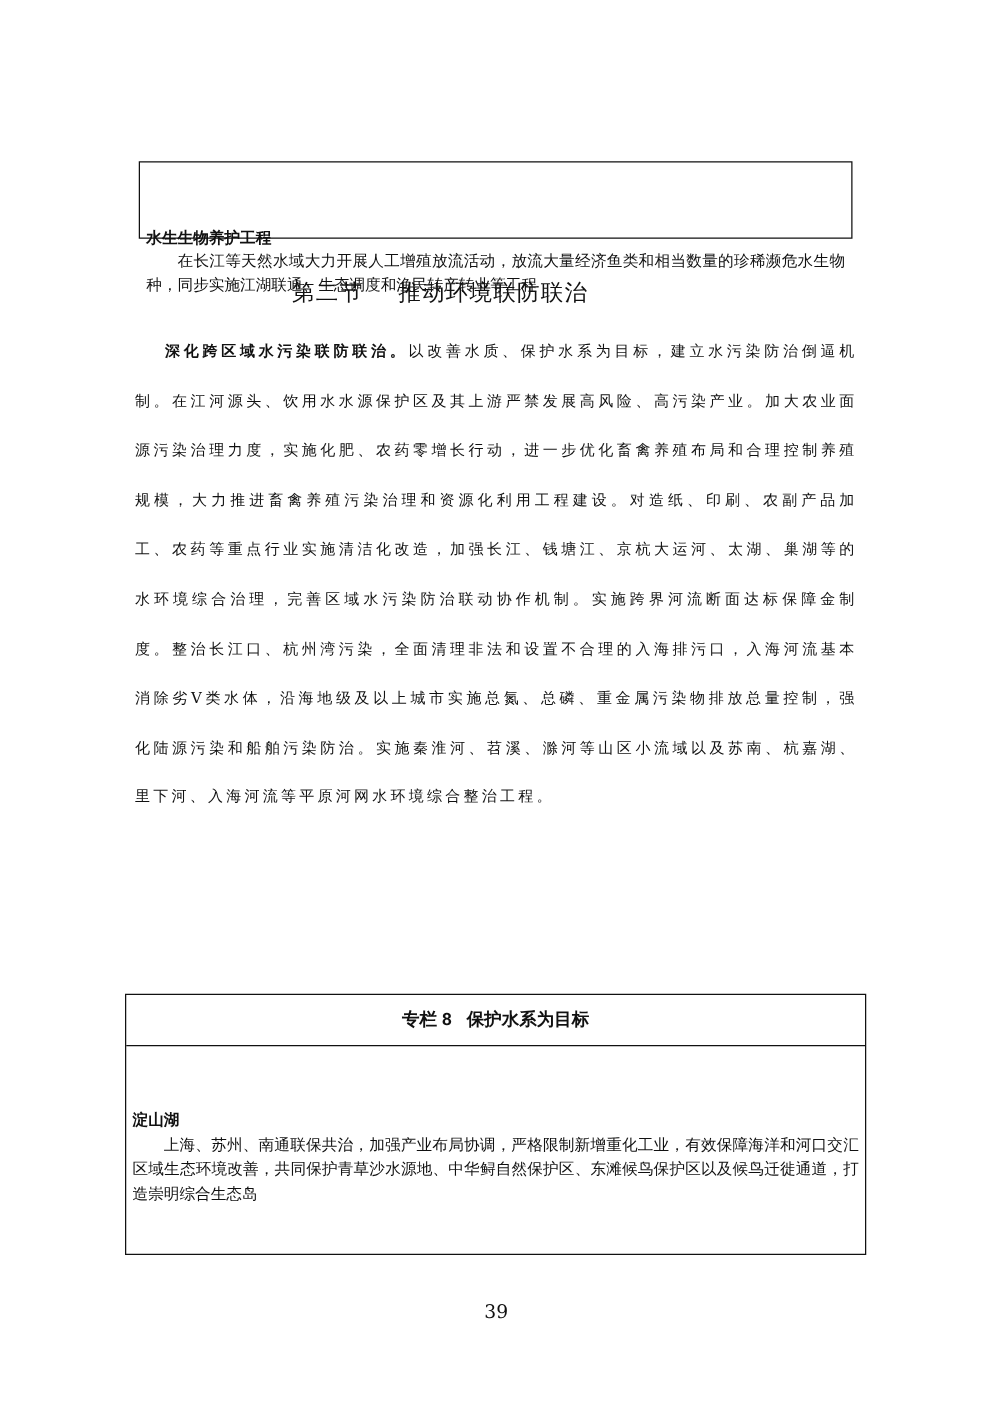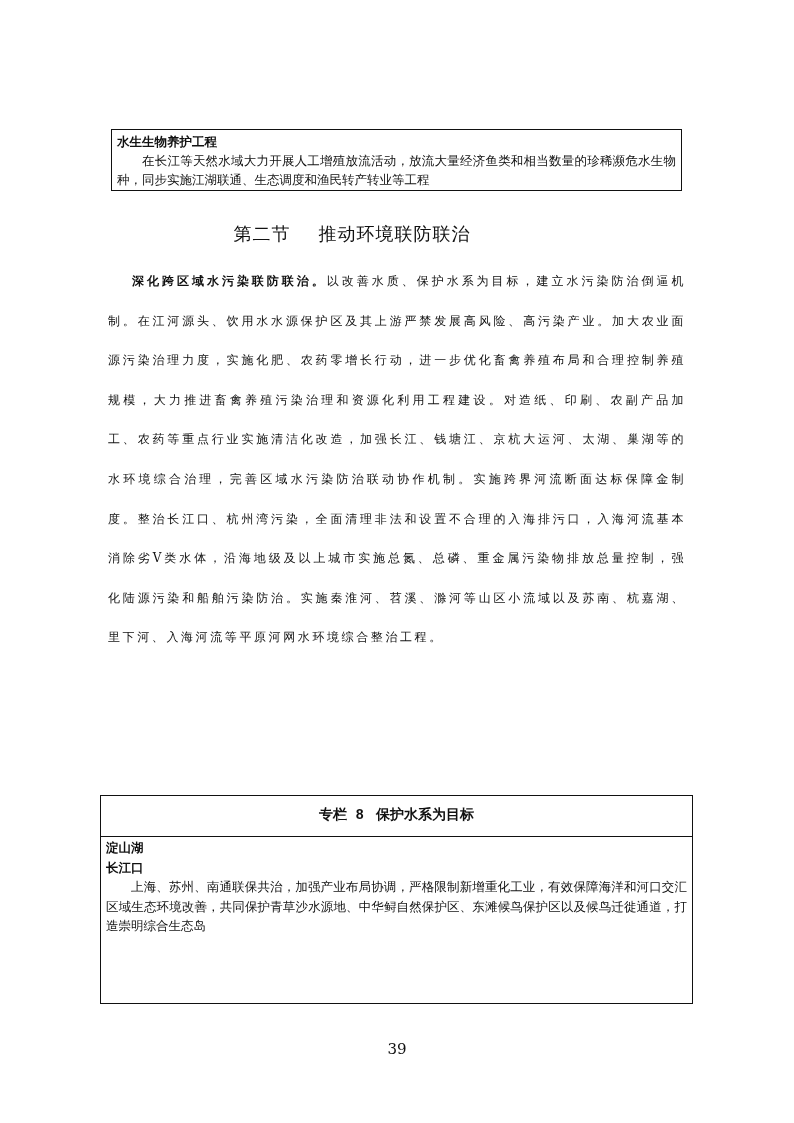--- a/index.html
+++ b/index.html
@@ -1,25 +1,25 @@
 <!DOCTYPE html>
 <html><head>
 <meta charset="utf-8">
 <style>
   html, body { margin: 0; padding: 0; background: #ffffff; }
   body { width: 794px; height: 1123px; position: relative; overflow: hidden; color: #111; font-family: "DejaVu Serif", "Liberation Serif", serif; }
   .box1 { position: absolute; left: 111px; top: 129px; width: 571px; height: 62px; border: 1px solid #111; box-sizing: border-box; padding: 2px 5px; font-size: 12.5px; line-height: 19px; }
-  .box-title { font-family: "DejaVu Sans", "Liberation Sans", sans-serif; font-weight: bold; font-size: 12.5px; }
+  .box-title { font-family: "DejaVu Sans", "Liberation Sans", sans-serif; font-weight: bold; font-size: 12.5px; margin-top: 48px; }
   .indent { text-indent: 2em; text-align: justify; margin: 0; }
   .section-heading { position: absolute; left: 0; width: 704px; top: 222px; text-align: center; font-size: 18px; letter-spacing: 1px; }
   .section-heading .gap { display: inline-block; width: 28px; }
   .body-text { position: absolute; left: 108px; top: 262px; width: 578px; font-size: 12px; line-height: 39.6px; text-align: justify; letter-spacing: 2.6px; margin: 0; text-indent: 2em; }
   .body-text b { font-family: "DejaVu Sans", "Liberation Sans", sans-serif; font-weight: bold; }
   .box2 { position: absolute; left: 100px; top: 795px; width: 593px; height: 209px; border: 1px solid #111; box-sizing: border-box; font-size: 12.5px; line-height: 19.5px; }
-  .box2-header { height: 40px; border-bottom: 1px solid #111; display: flex; align-items: center; justify-content: center; font-family: Liberation Mono, monospace; font-weight: bold; font-size: 14px; }
+  .box2-header { height: 40px; border-bottom: 1px solid #111; display: flex; align-items: center; justify-content: center; font-family: Liberation Sans, sans-serif; font-weight: bold; font-size: 14px; }
   .box2-header .gap { display: inline-block; width: 12px; }
   .box2-body { padding: 1px 5px; }
   .page-number { position: absolute; left: 0; width: 794px; top: 1040px; text-align: center; font-size: 15px; }
 </style>
 </head>
 <body>
 
 <div class="box1">
   <div class="box-title">水生生物养护工程</div>
   <p class="indent">在长江等天然水域大力开展人工增殖放流活动，放流大量经济鱼类和相当数量的珍稀濒危水生物种，同步实施江湖联通、生态调度和渔民转产转业等工程</p>
@@ -32,18 +32,17 @@
 <p class="body-text"><b>深化跨区域水污染联防联治。</b><span>以改善水质、保护水系为目标，建立水污染防治倒逼机制。在江河源头、饮用水水源保护区及其上游严禁发展高风险、高污染产业。加大农业面源污染治理力度，实施化肥、农药零增长行动，进一步优化畜禽养殖布局和合理控制养殖规模，大力推进畜禽养殖污染治理和资源化利用工程建设。对造纸、印刷、农副产品加工、农药等重点行业实施清洁化改造，加强长江、钱塘江、京杭大运河、太湖、巢湖等的水环境综合治理，完善区域水污染防治联动协作机制。实施跨界河流断面达标保障金制度。整治长江口、杭州湾污染，全面清理非法和设置不合理的入海排污口，入海河流基本消除劣Ⅴ类水体，沿海地级及以上城市实施总氮、总磷、重金属污染物排放总量控制，强化陆源污染和船舶污染防治。实施秦淮河、苕溪、滁河等山区小流域以及苏南、杭嘉湖、里下河、入海河流等平原河网水环境综合整治工程。</span></p>
 
 <div class="box2">
   <div class="box2-header">
     <span>专栏 8</span>
       <span class="gap"></span>
       <span>保护水系为目标</span>
   </div>
   <div class="box2-body">
     <div class="box-title">淀山湖</div>
-    <div class="box-title">长江口</div>
     <p class="indent">上海、苏州、南通联保共治，加强产业布局协调，严格限制新增重化工业，有效保障海洋和河口交汇区域生态环境改善，共同保护青草沙水源地、中华鲟自然保护区、东滩候鸟保护区以及候鸟迁徙通道，打造崇明综合生态岛</p>
   </div>
 </div>
 
 <div class="page-number">39</div>
 
 </body></html>

